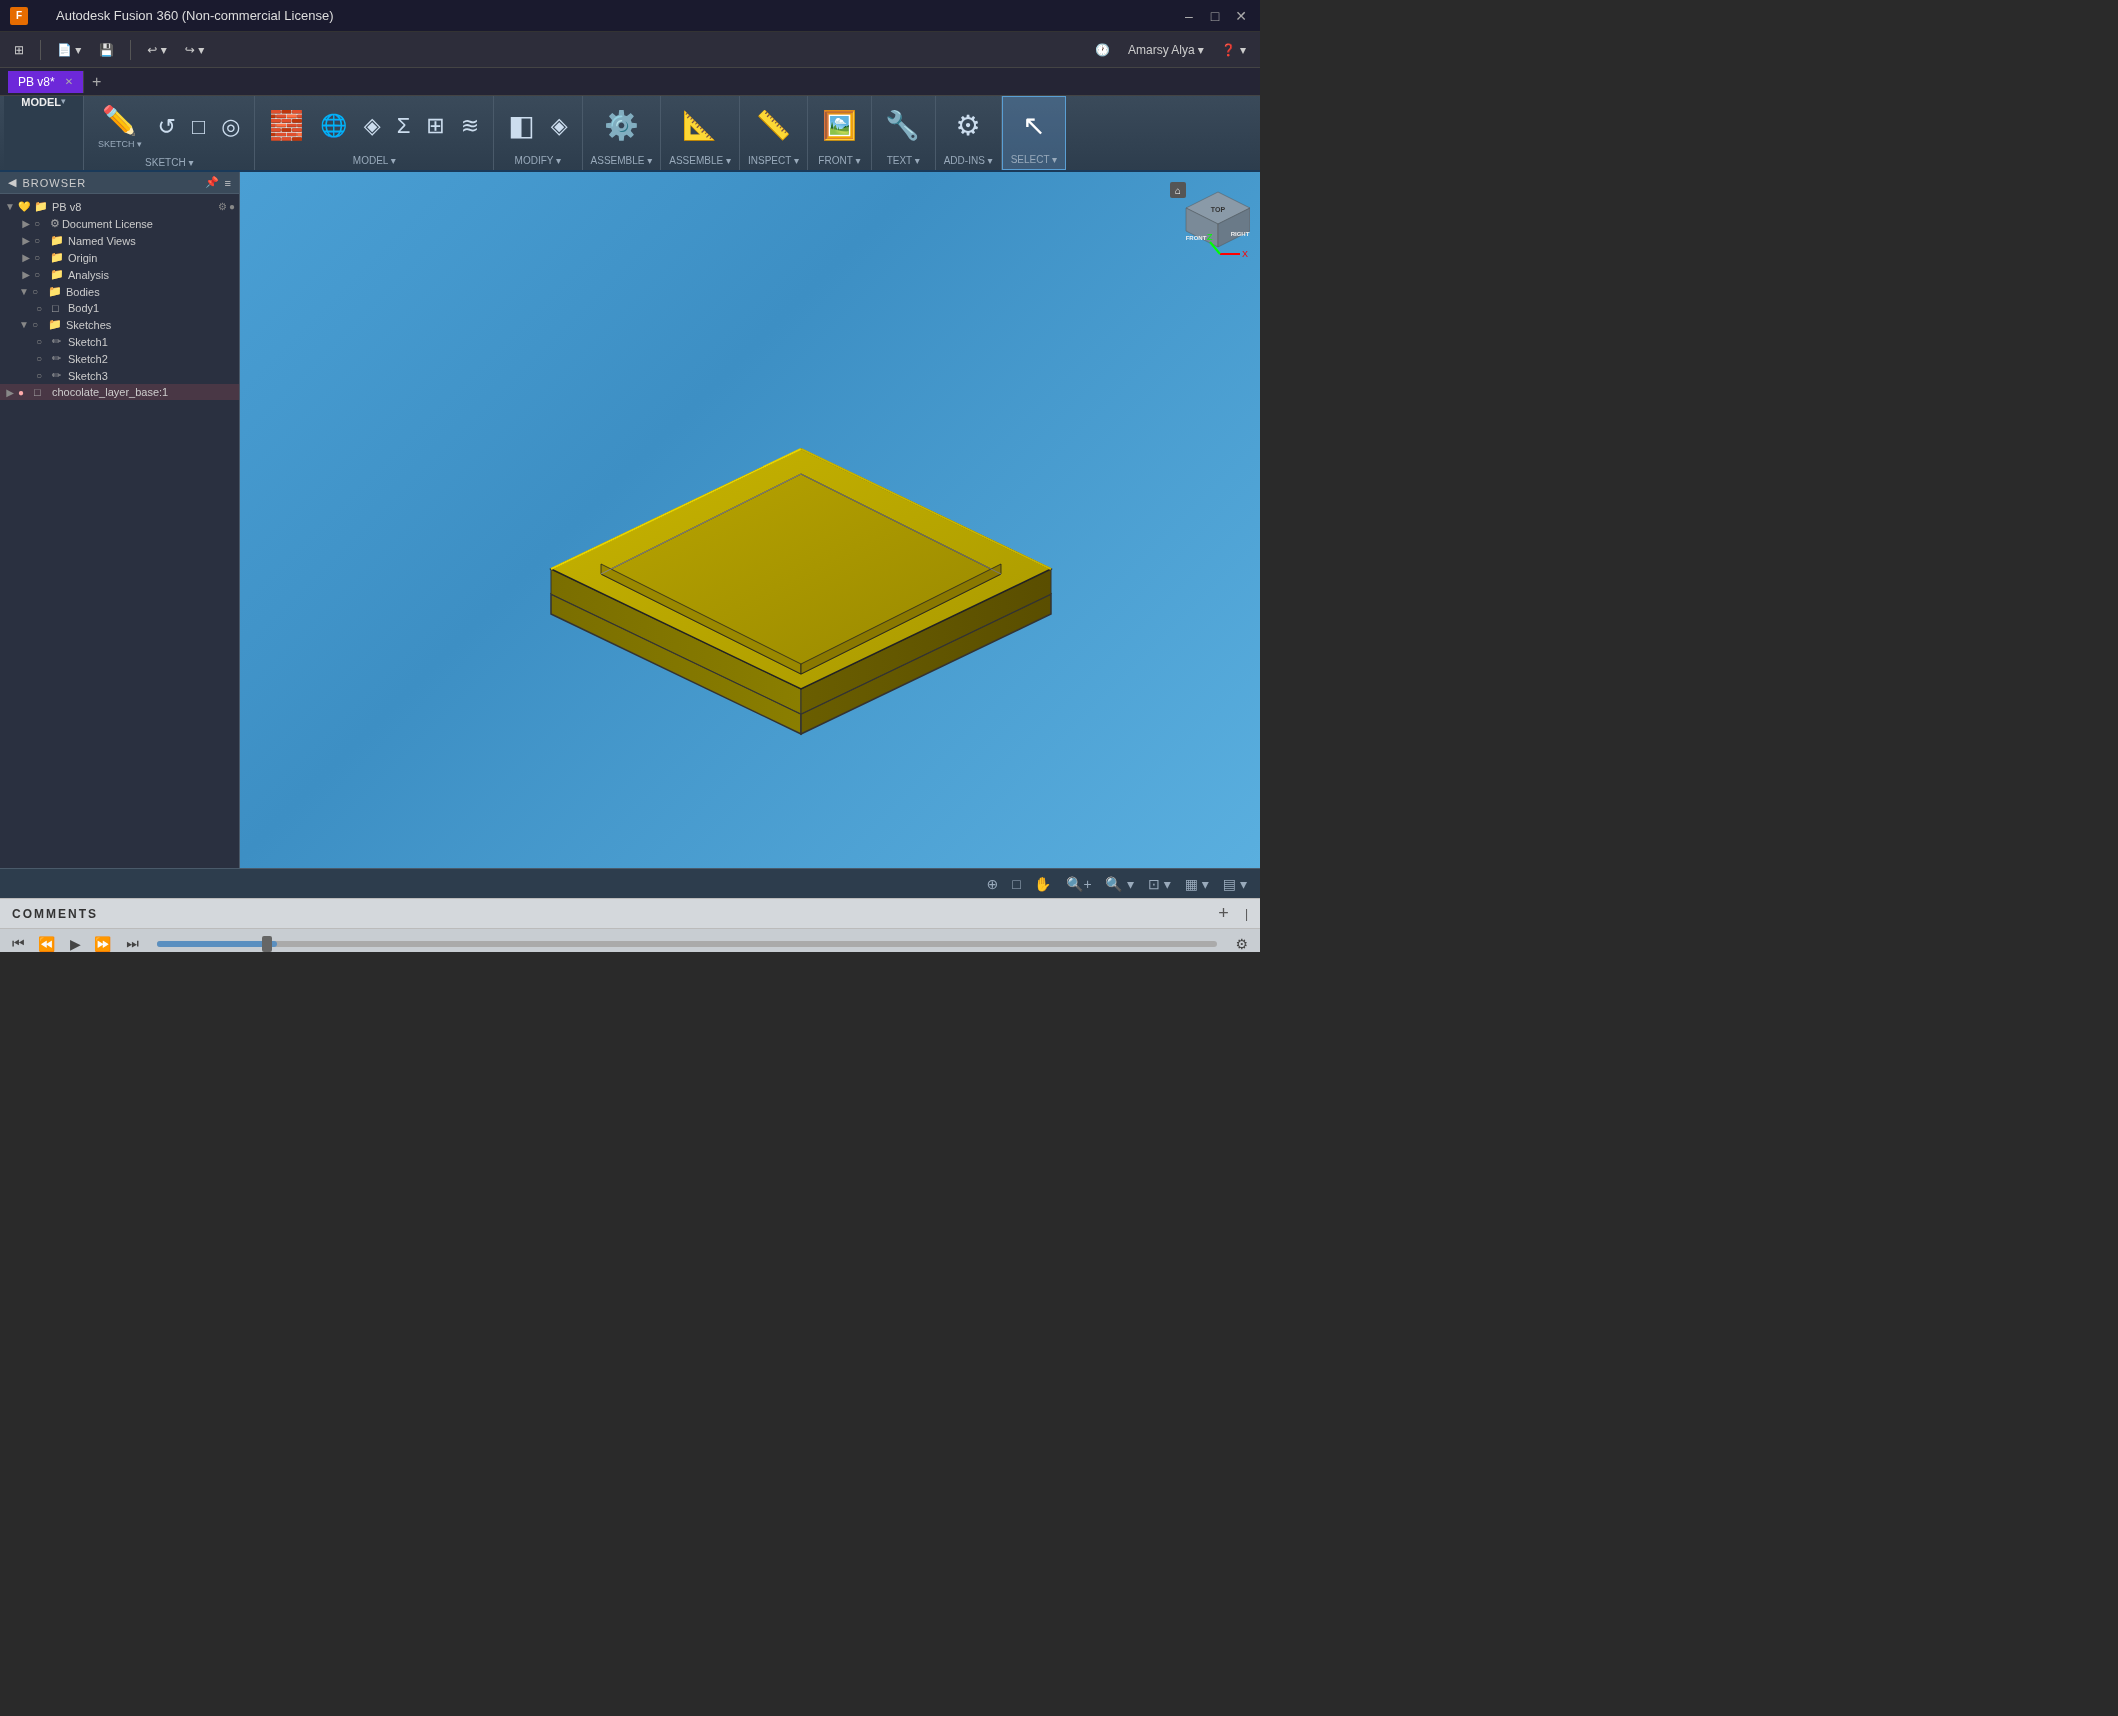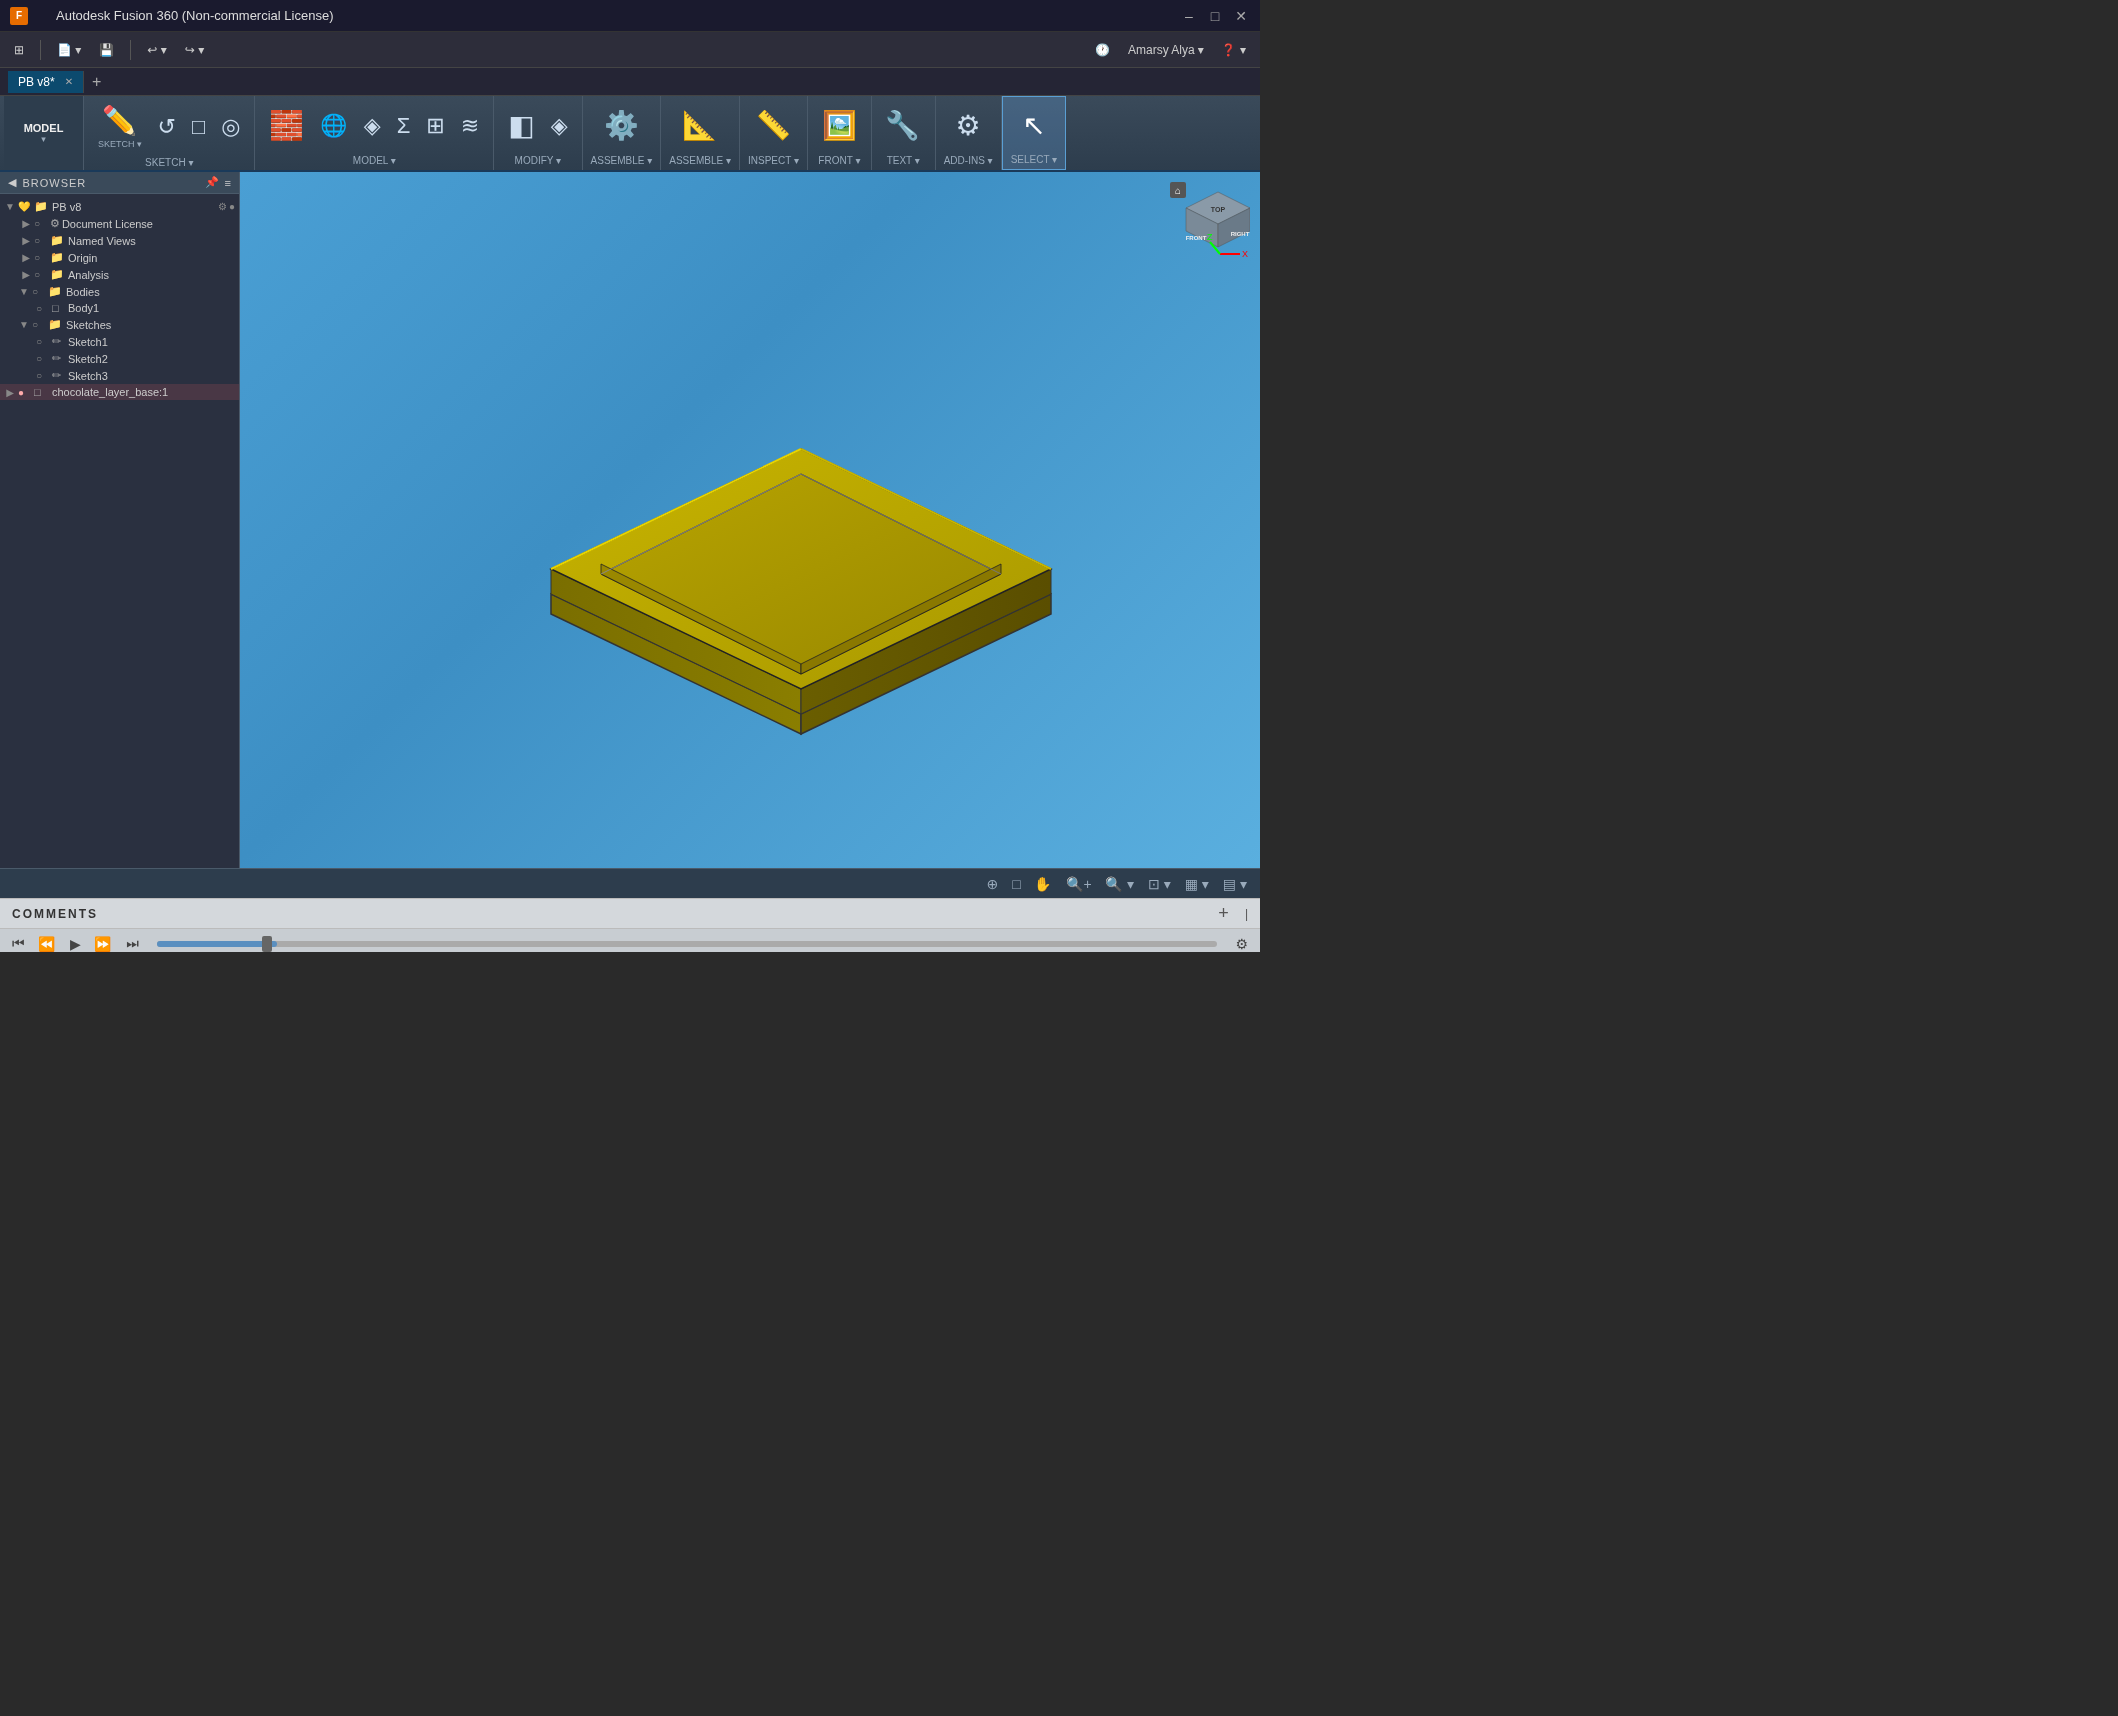--- a/index.html
+++ b/index.html
@@ -24,21 +24,21 @@
     }
     .toolbar-btn { display: flex; align-items: center; justify-content: center; color: #ccc; cursor: pointer; padding: 3px 6px; border-radius: 3px; font-size: 12px; gap: 3px; }
     .separator { width: 1px; height: 20px; background: #555; margin: 0 4px; }
 
     
     #tabbar {
       display: flex; align-items: center; background: #252535; height: 28px;
       padding: 0 8px; border-bottom: 1px solid #444;
     }
     .tab { display: flex; align-items: center; gap: 6px; padding: 4px 10px; color: #ccc; cursor: pointer; font-size: 12px; border-right: 1px solid #444; }
-    .tab.active { background: #0c4a6e; color: white; }
+    .tab.active { background: #6d28d9; color: white; }
     .tab-close { font-size: 10px; color: #aaa; margin-left: 4px; }
     .tab-add { padding: 4px 8px; color: #aaa; font-size: 16px; cursor: pointer; }
 
     
     #ribbon {
       display: flex; align-items: stretch; background: linear-gradient(to bottom, #3a4a5a, #2d3d4d);
       height: 76px; border-bottom: 2px solid #1a3a5a; padding: 0 4px;
     }
     .ribbon-section {
       display: flex; flex-direction: column; align-items: center;
@@ -51,21 +51,21 @@
     .ribbon-item {
       display: flex; flex-direction: column; align-items: center;
       cursor: pointer; padding: 4px 6px; border-radius: 3px; color: #cde; gap: 2px;
     }
     .ribbon-item .r-icon { font-size: 22px; }
     .ribbon-item .r-label { font-size: 9px; color: #9ab; white-space: nowrap; }
     .ribbon-item.big .r-icon { font-size: 28px; }
 
     
     .model-label {
-      display: flex; flex-direction: column; justify-content: center; align-items: center;
+      display: flex; flex-direction: row; justify-content: center; align-items: flex-start;
       padding: 0 12px; background: #2d3d4d; border-right: 1px solid #4a5a6a;
       min-width: 80px;
     }
     .model-label span { font-size: 11px; color: #eee; font-weight: bold; }
     .model-label small { font-size: 9px; color: #9ab; }
 
     
     #main { display: flex; flex: 1; height: calc(952px - 32px - 36px - 28px - 76px - 30px - 30px - 24px); }
 
     

